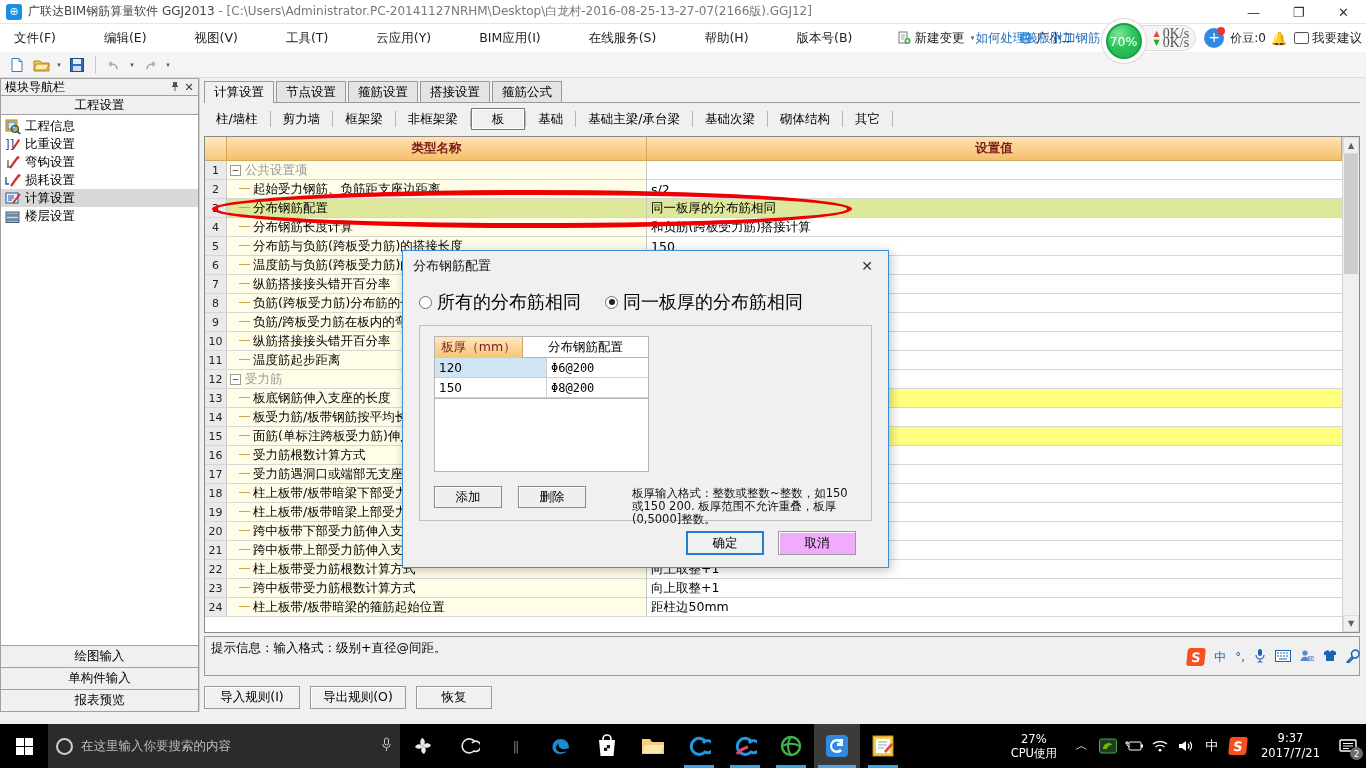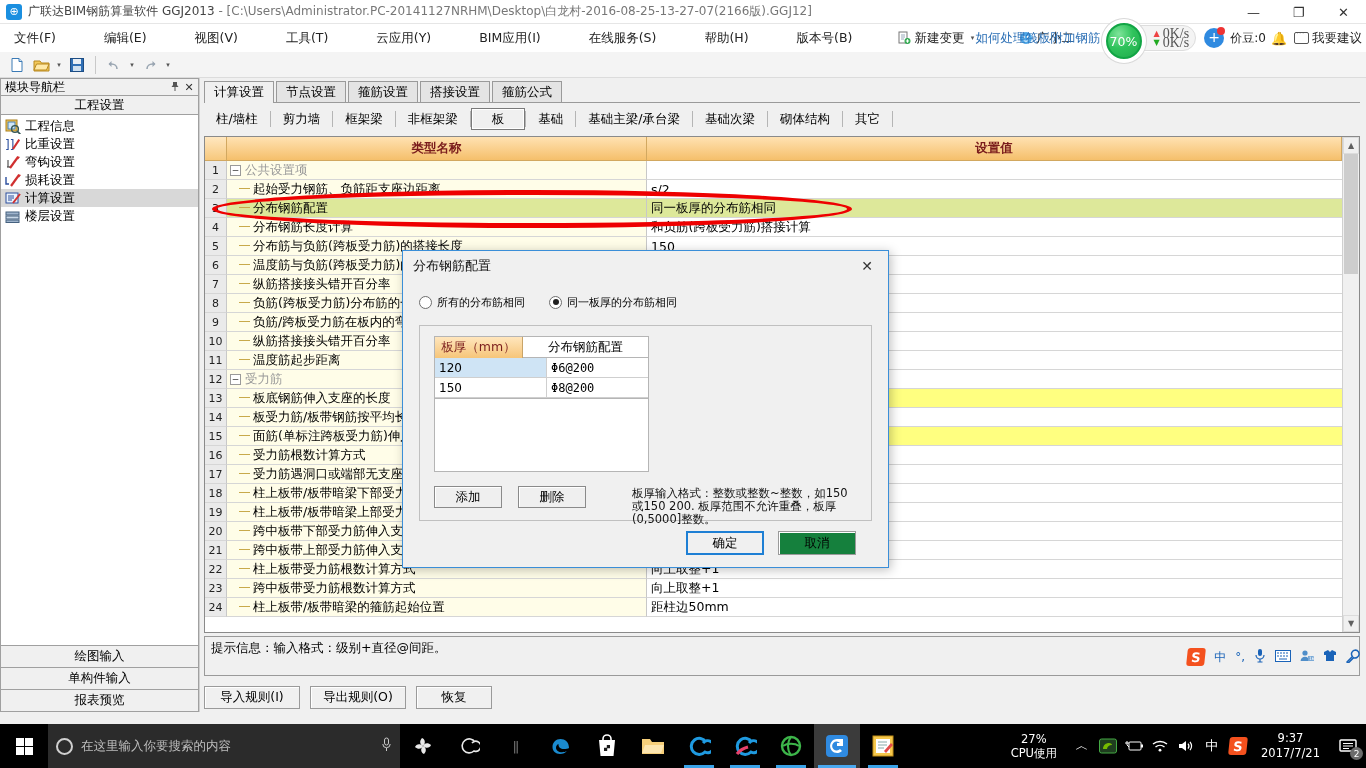--- a/index.html
+++ b/index.html
@@ -136,21 +136,21 @@
           display:flex; align-items:center; justify-content:center; font-size:12.5px;
           box-shadow: inset 1px 1px 0 #fff; }
 
   
   .modal { position:absolute; left:402px; top:250px; width:487px; height:318px;
            background:#f0f0f0; border:1px solid #3a8ed8; box-shadow:2px 2px 10px rgba(0,0,0,.25); }
   .md-title { height:30px; display:flex; align-items:center; padding-left:10px; font-size:13px; color:#111;}
   .md-close { position:absolute; right:0; top:0; width:42px; height:30px; display:flex;
               align-items:center; justify-content:center; font-size:14px; color:#333; }
   .md-body { padding:8px 16px 0 16px; }
-  .radios { display:flex; align-items:center; gap:24px; height:26px; font-size:11px; }
+  .radios { display:flex; align-items:center; gap:24px; height:26px; font-size:18px; }
   .radio { display:flex; align-items:center; gap:5px; }
   .rdot { width:13px; height:13px; border-radius:50%; border:1px solid #6e6e6e; background:#fff;
           display:flex; align-items:center; justify-content:center; flex:none; }
   .rdot.on:after { content:""; width:6px; height:6px; border-radius:50%; background:#202020; }
   .group { border:1px solid #c0c0c0; margin-top:10px; height:196px; padding:10px 14px; position:relative;}
   .dtable { width:215px; border:1px solid #b5b5b5; background:#fff; }
   .dt-head { display:flex; height:21px; }
   .dt-h1 { width:88px; background:linear-gradient(#ffe6bd,#f6c579); border-right:1px solid #c9a468;
            display:flex; align-items:center; justify-content:center; color:#7a1c1c; font-size:12.5px; }
   .dt-h2 { flex:1; background:#fff; border-bottom:1px solid #b5b5b5;
@@ -163,21 +163,21 @@
            padding-left:4px; font-size:12px; font-family:"DejaVu Sans Mono","Liberation Mono",monospace;}
   .dt-fill { border:1px solid #b5b5b5; border-top:none; background:#fff; width:215px; height:73px; }
   .grp-bottom { display:flex; align-items:flex-start; gap:16px; margin-top:14px; }
   .gbtn { width:68px; height:22px; border:1px solid #8a8a8a; background:#efefef;
           display:flex; align-items:center; justify-content:center; font-size:12.5px;
           box-shadow: inset 1px 1px 0 #fff; }
   .hinttxt { flex:1; font-size:11.5px; line-height:13px; color:#111; padding-left:30px; padding-top:1px;}
   .md-foot { display:flex; justify-content:flex-end; gap:14px; padding:10px 16px 0 0; }
   .md-ok { width:78px; height:24px; border:2px solid #1e7fd4; background:#f0f0f0;
            display:flex; align-items:center; justify-content:center; font-size:12.5px; }
-  .md-cancel { width:78px; height:24px; border:1px solid #9a9a9a; background:#15803d;
+  .md-cancel { width:78px; height:24px; border:1px solid #9a9a9a; background:#f0abfc;
                display:flex; align-items:center; justify-content:center; font-size:12.5px;
                box-shadow: inset 1px 1px 0 #fff; }
 
   
   .annot { position:absolute; left:212px; top:190px; width:640px; height:38px;
            border:5px solid #ee0000; border-radius:50%; pointer-events:none; }
 
   
   .imebar { position:absolute; right:6px; bottom:44px; height:22px; display:flex; align-items:center;
             gap:9px; font-size:12px; color:#1a63b8; }

